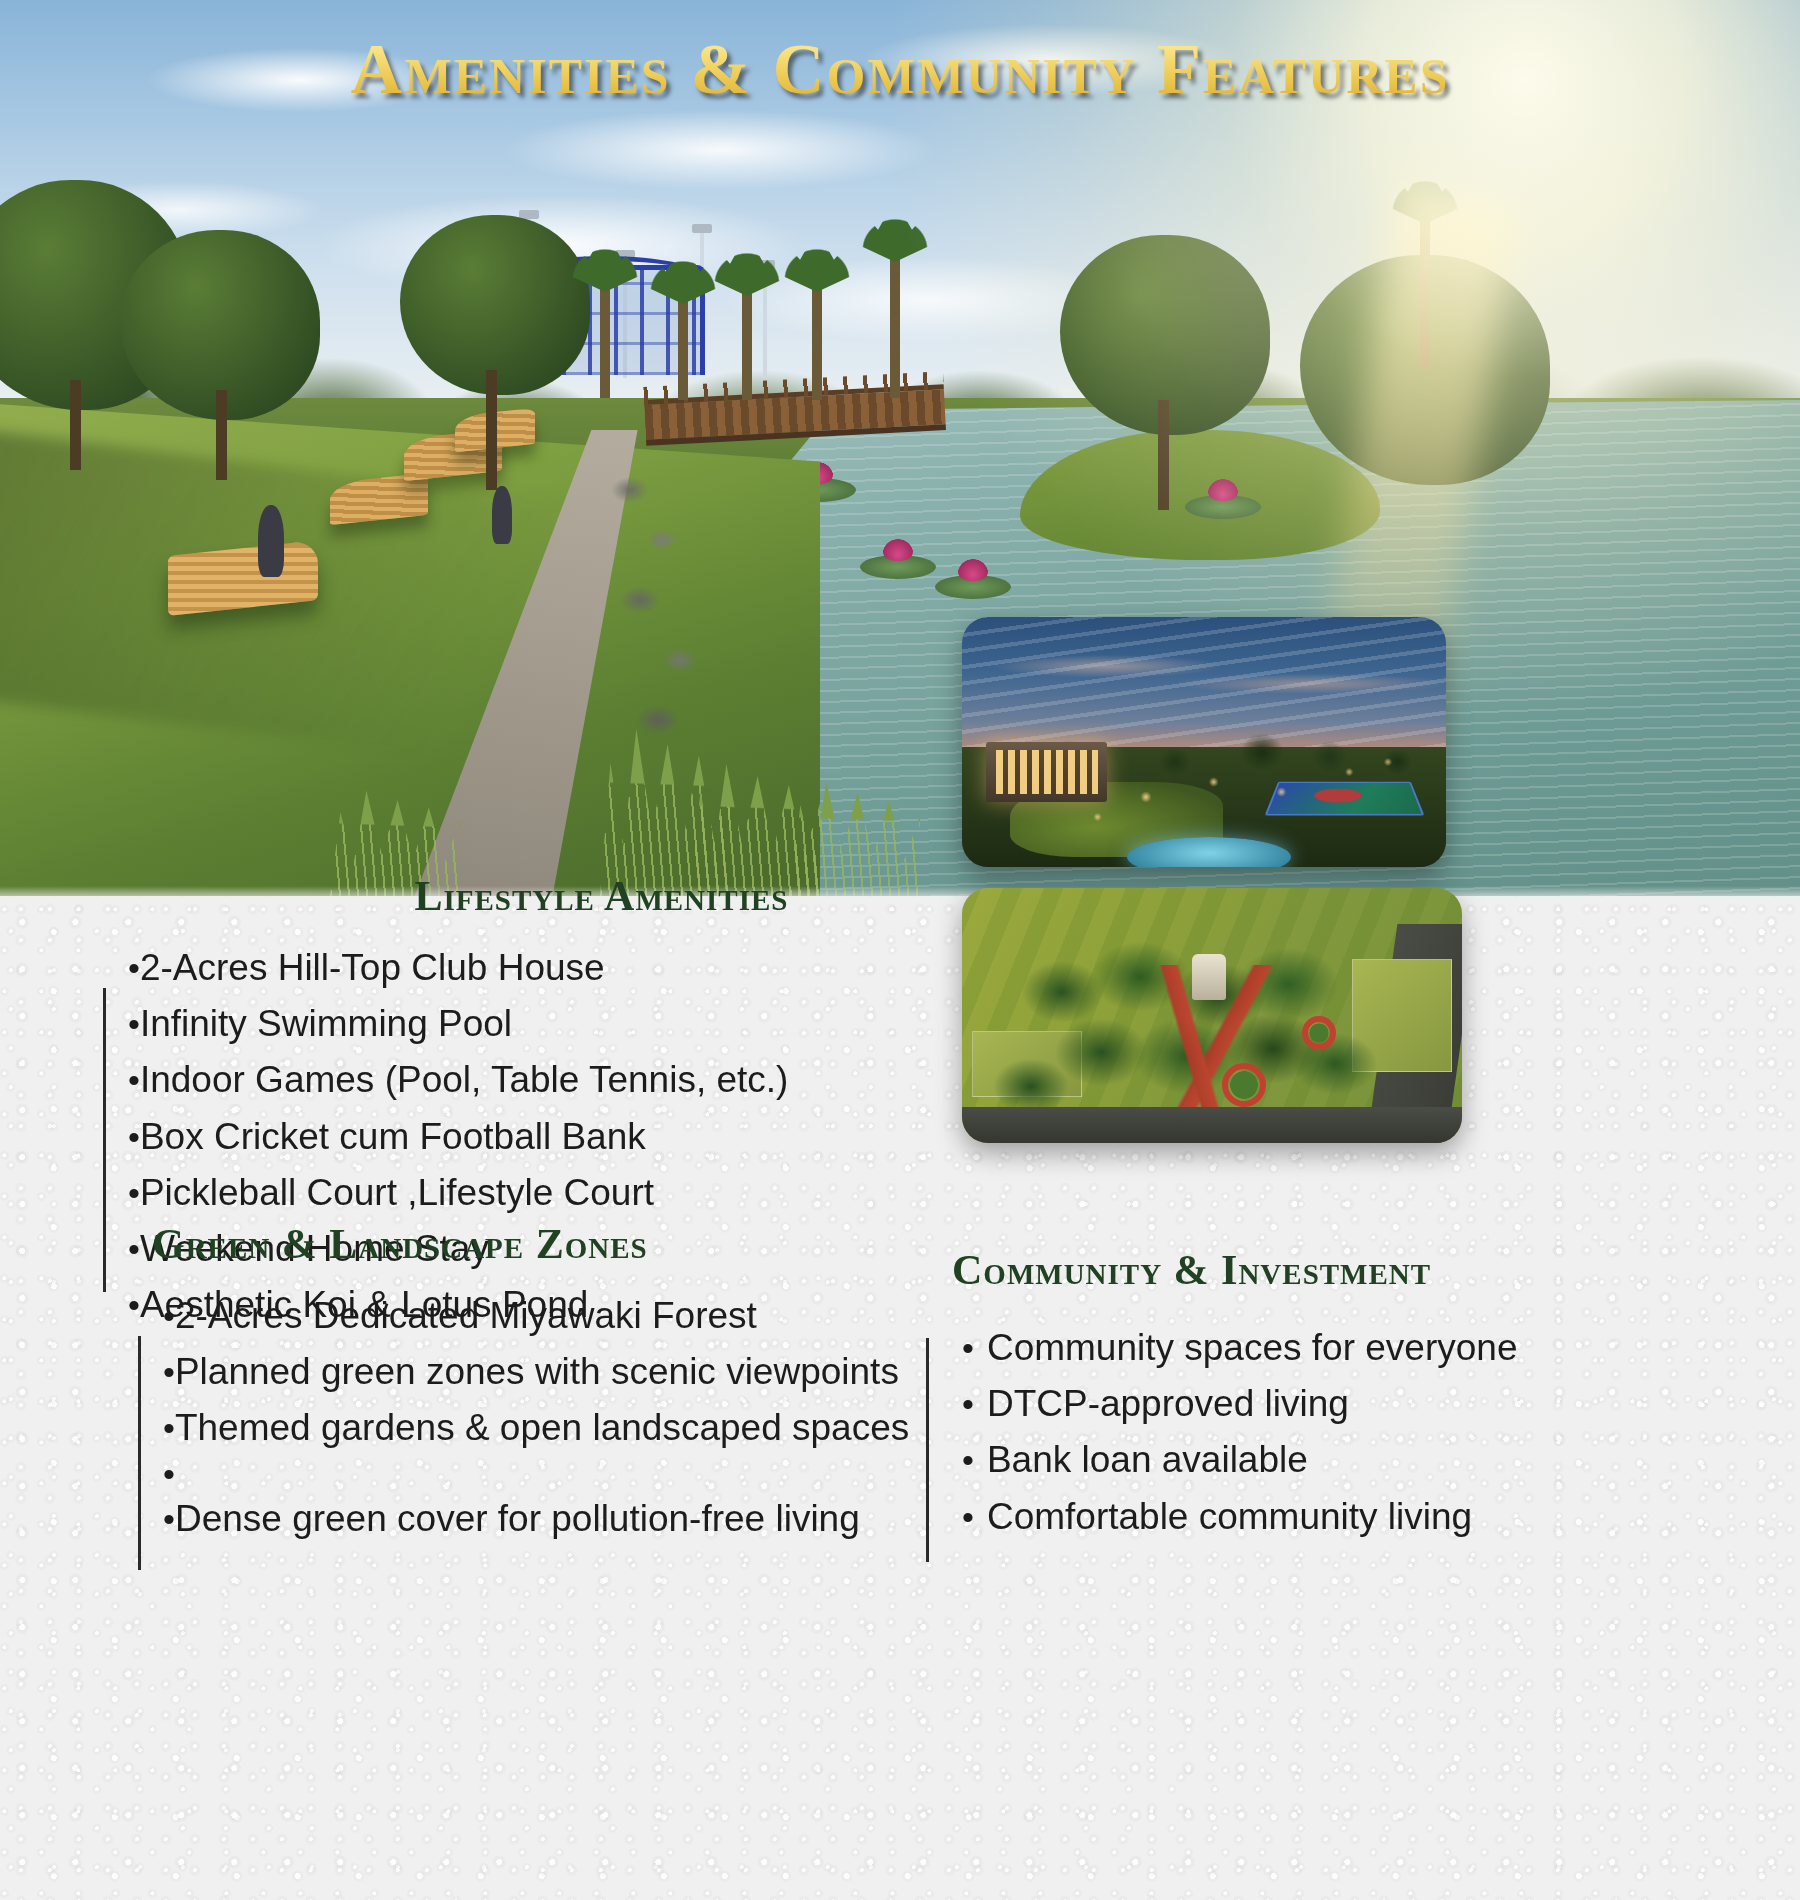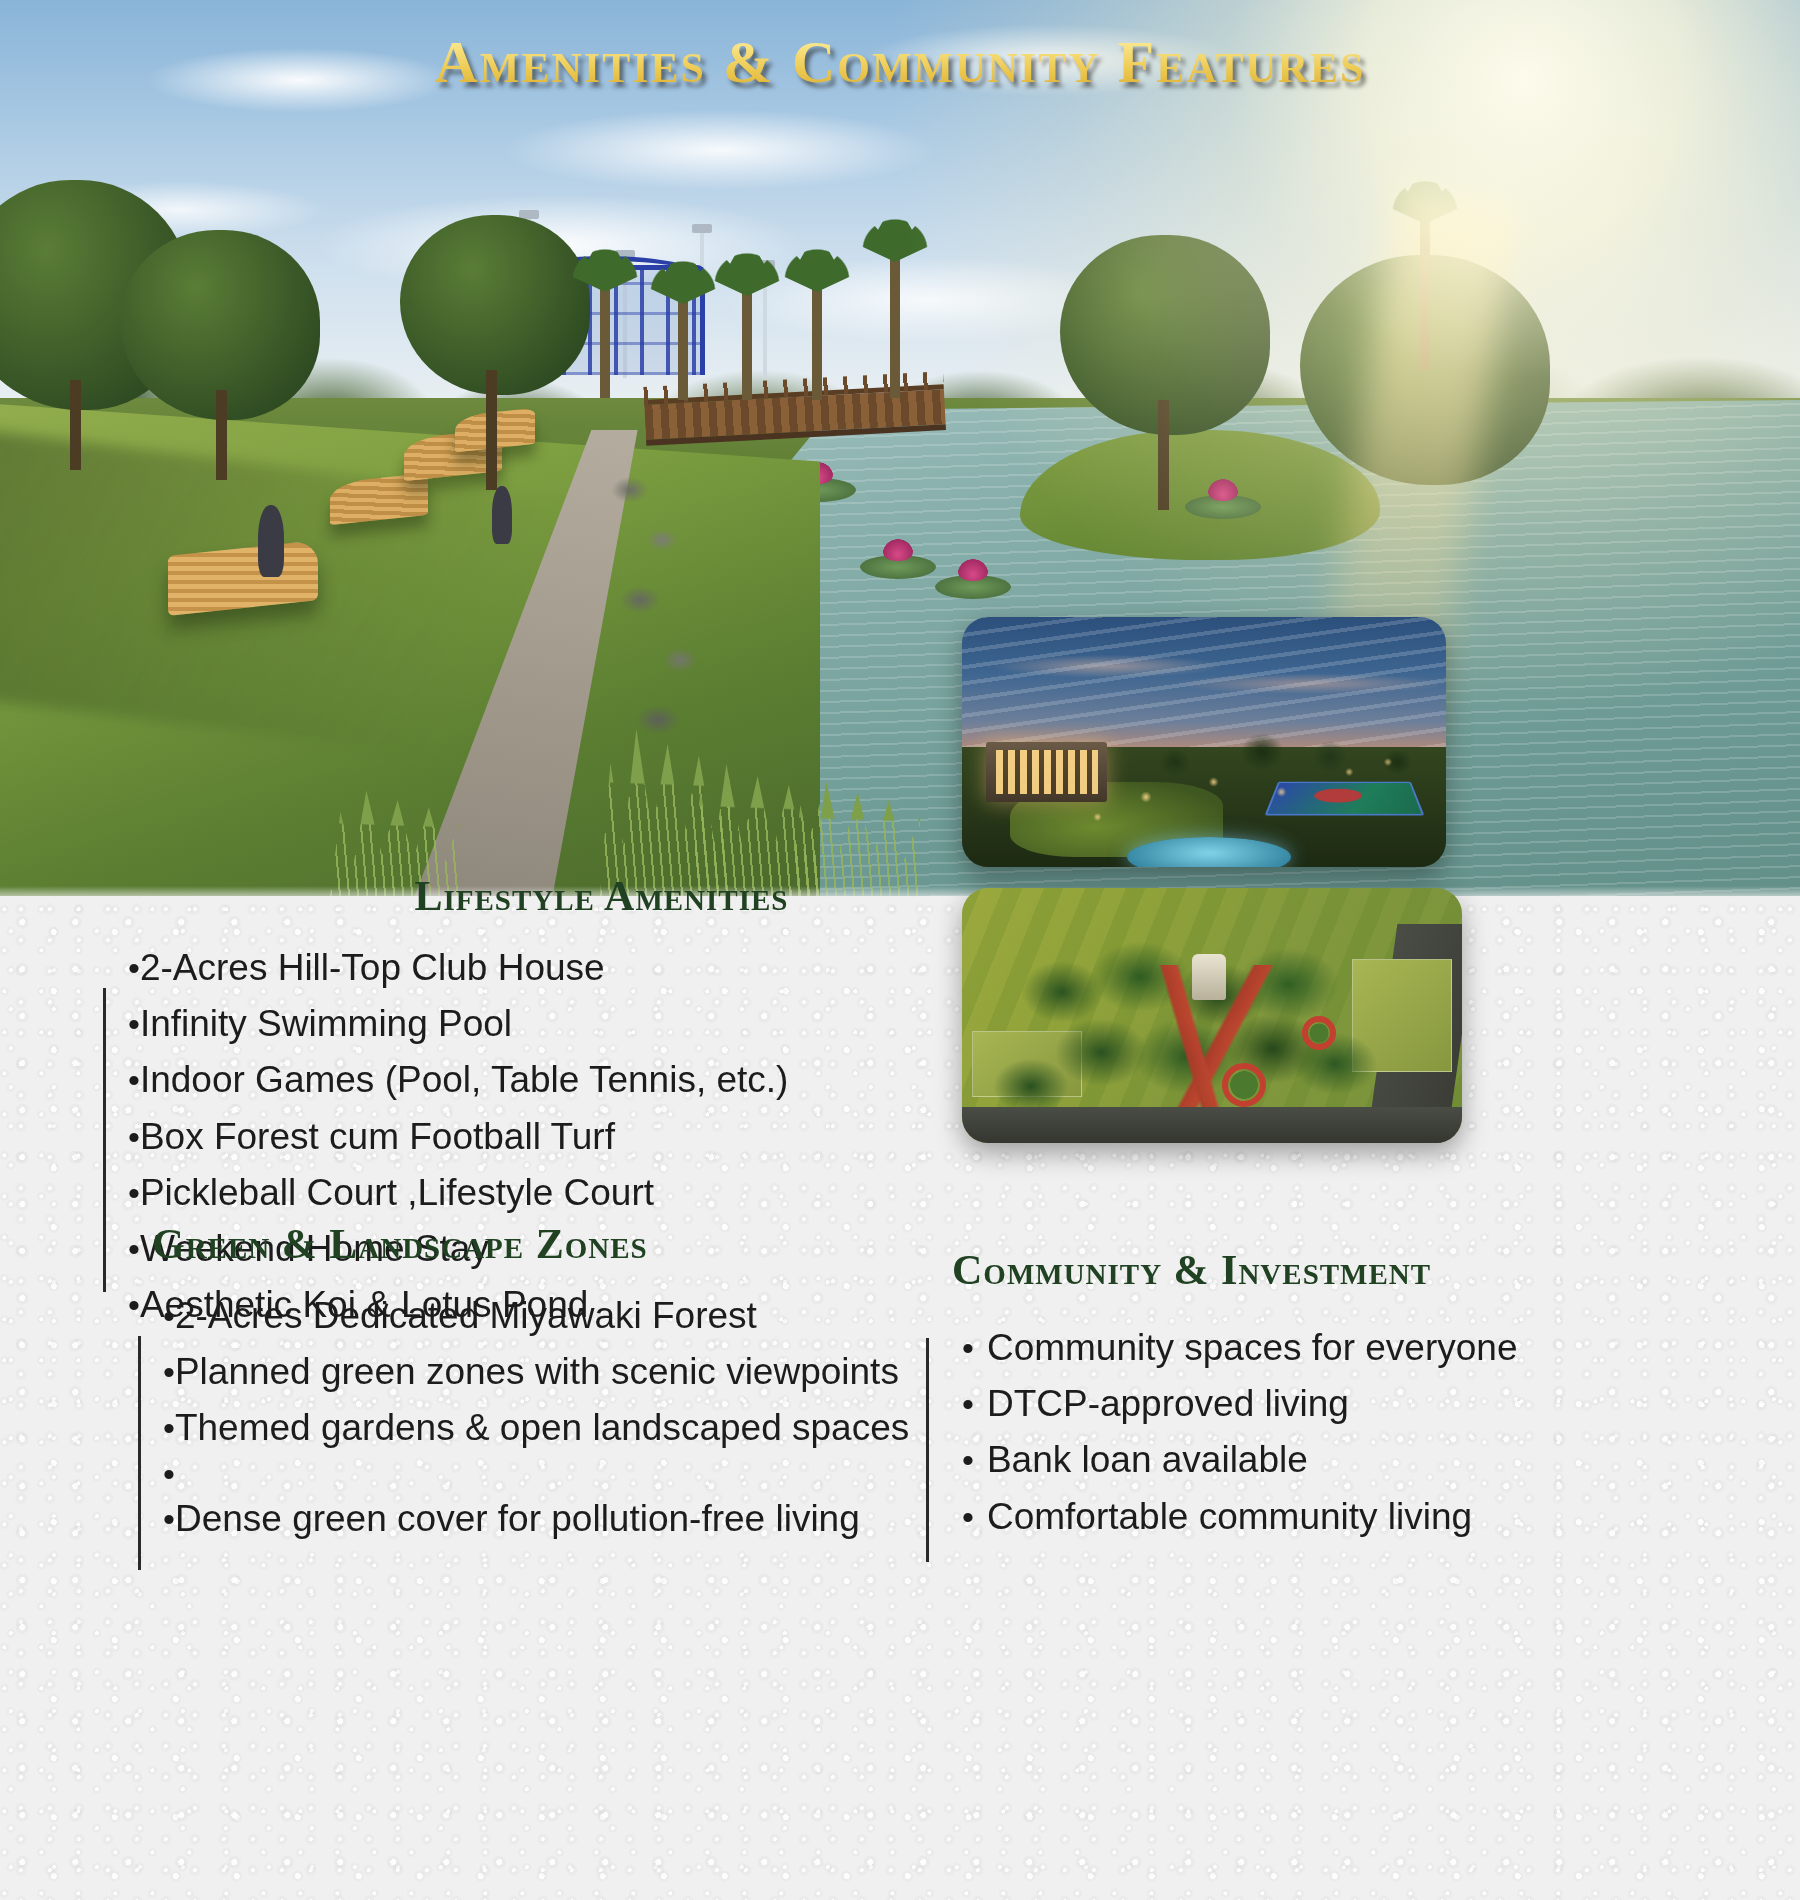--- a/index.html
+++ b/index.html
@@ -205,21 +205,21 @@
 
   
   .title-wrap {
     position:absolute; left:0; top:28px; width:1800px;
     text-align:center; z-index:6;
   }
   .title {
     display:inline-block;
     font-family:"Liberation Serif", serif;
     font-weight:bold;
-    font-size:60px;
+    font-size:72px;
     letter-spacing:2px;
     font-variant:small-caps;
     background:linear-gradient(180deg,#fdf3b4 0%,#f7e07f 30%,#ecc84f 62%,#d9a72c 100%);
     -webkit-background-clip:text;
     background-clip:text;
     color:transparent;
     -webkit-text-fill-color:transparent;
     filter:drop-shadow(4px 5px 2px rgba(40,40,40,.6));
     white-space:nowrap;
   }
@@ -519,21 +519,21 @@
         <li>
             <span class="dot">•</span>
             <span>Infinity Swimming Pool</span>
           </li>
         <li>
             <span class="dot">•</span>
             <span>Indoor Games (Pool, Table Tennis, etc.)</span>
           </li>
         <li>
             <span class="dot">•</span>
-            <span>Box Forest cum Football Turf</span>
+            <span>Box Cricket cum Football Bank</span>
           </li>
         <li>
             <span class="dot">•</span>
             <span>Pickleball Court ,Lifestyle Court</span>
           </li>
         <li>
             <span class="dot">•</span>
             <span>Weekend Home Stay</span>
           </li>
         <li>

